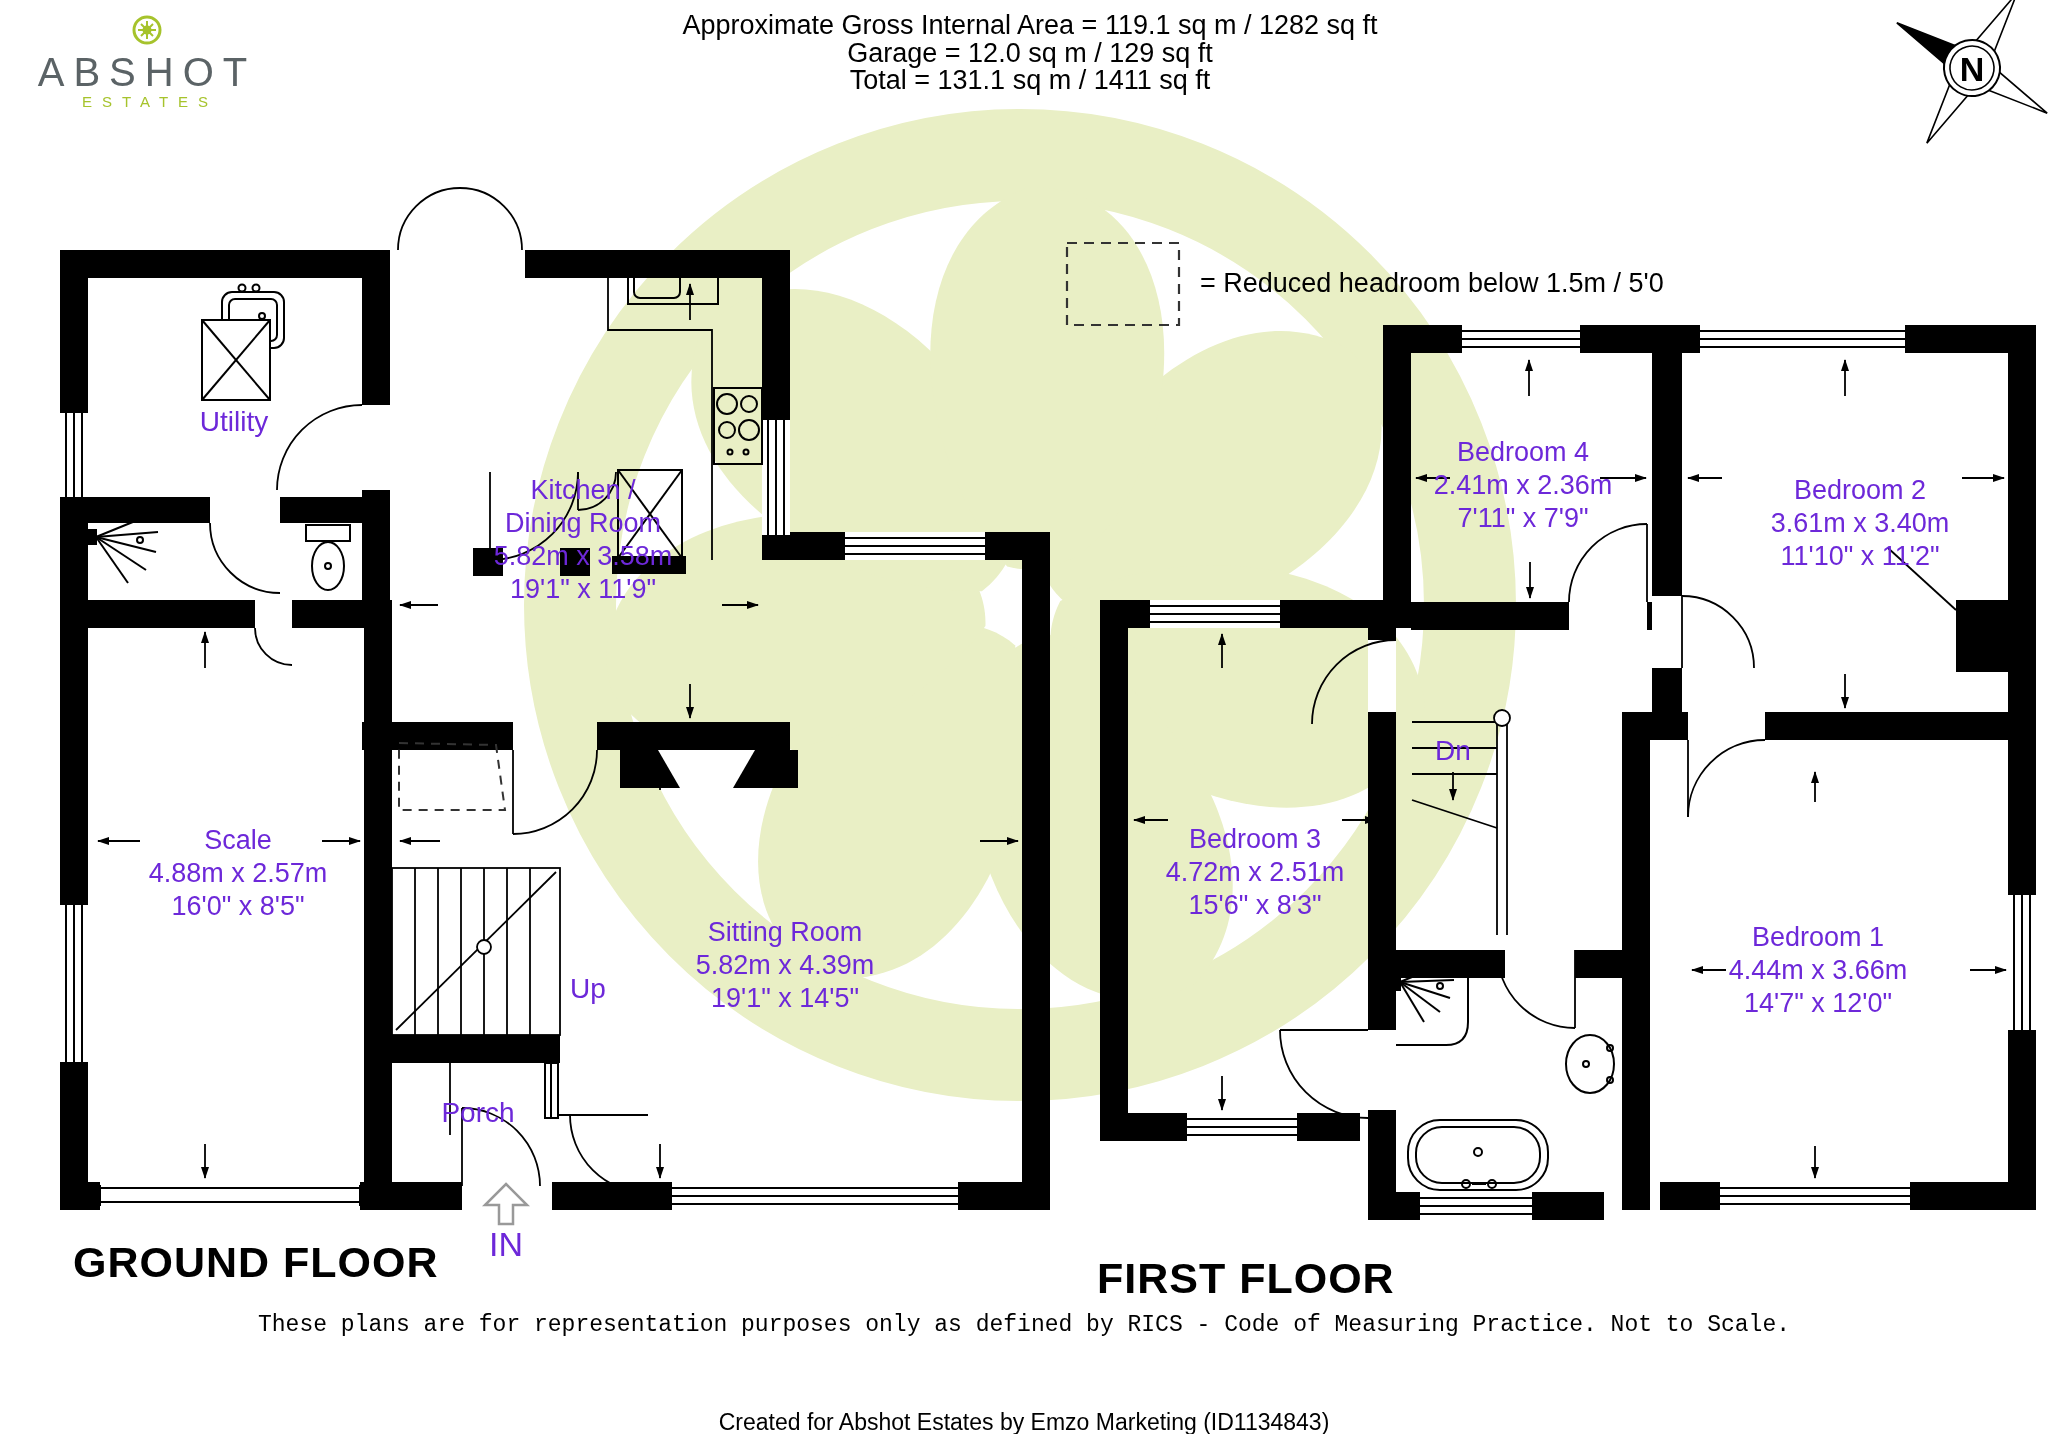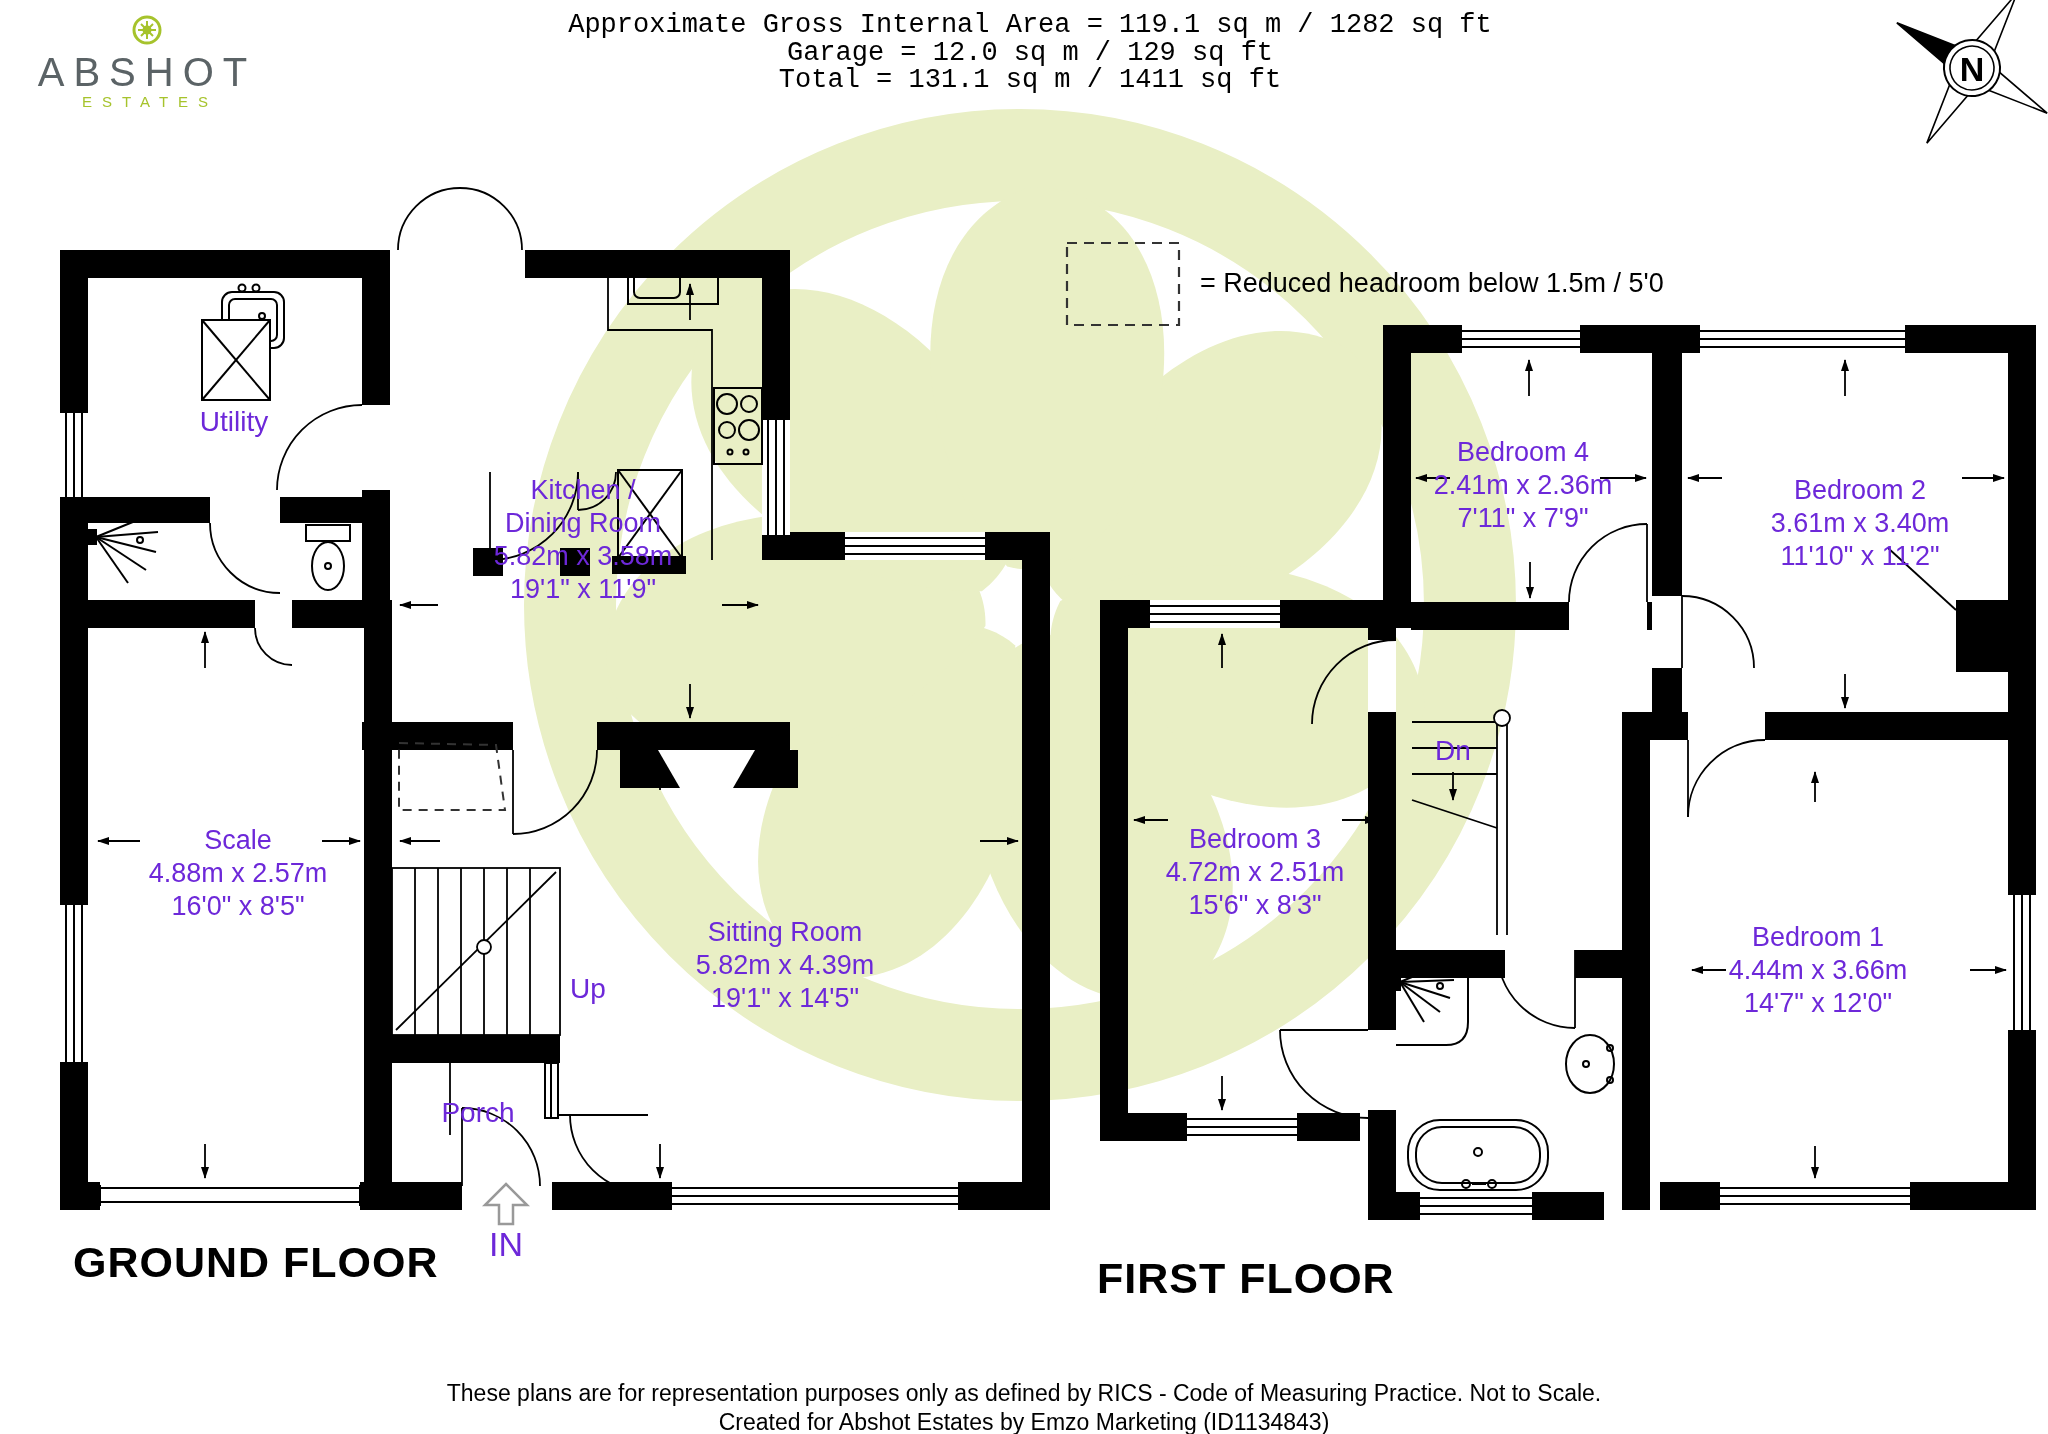--- a/index.html
+++ b/index.html
@@ -7,21 +7,21 @@
           font-family:"Liberation Sans", sans-serif;color:#000;}
   svg.plan{position:absolute;left:0;top:0;}
   .lbl{position:absolute;transform:translateX(-50%);text-align:center;white-space:nowrap;
        font-size:27px;line-height:33px;color:#6d28d9;}
   .lbl .ln{display:block;}
   .small-room{font-size:28px;}
   .logo-name{position:absolute;left:147px;top:50px;transform:translateX(-50%);
              font-size:40px;letter-spacing:9px;color:#5b6366;white-space:nowrap;}
   .logo-tag{position:absolute;left:150px;top:93px;transform:translateX(-50%);
             font-size:15px;letter-spacing:10px;color:#a6c32c;white-space:nowrap;}
-  .area{position:absolute;left:1030px;transform:translateX(-50%);font-size:27px;white-space:nowrap;font-family:Liberation Mono, monospace;}
+  .area{position:absolute;left:1030px;transform:translateX(-50%);font-size:27px;white-space:nowrap;}
   .legend-text{position:absolute;left:1200px;top:268px;font-size:27px;white-space:nowrap;}
   .floor-title{position:absolute;font-size:43px;font-weight:bold;letter-spacing:1px;white-space:nowrap;}
   .footer-line{position:absolute;left:1024px;transform:translateX(-50%);font-size:23px;white-space:nowrap;}
   .compass-n{position:absolute;left:1972px;top:50px;transform:translateX(-50%);
              font-size:34px;font-weight:600;}
   .in-label{font-size:34px;}
 </style>
 </head>
 <body>
 
@@ -425,16 +425,16 @@
     <span class="ln">4.44m x 3.66m</span>
     <span class="ln">14'7" x 12'0"</span>
   </div>
 
   <div class="lbl small-room" style="left:1453px;top:690px;margin-top:44px;">
     <span class="ln">Dn</span>
   </div>
 
   <div class="floor-title" style="left:1097px;top:1238px;margin-top:16px;">FIRST FLOOR</div>
 
-  <div class="footer-line" style="top:1380px;">These plans are for representation purposes only as defined by RICS - Code of Measuring Practice. Not to Scale.</div>
+  <div class="footer-line" style="top:1312px;font-family:Liberation Mono, monospace;">These plans are for representation purposes only as defined by RICS - Code of Measuring Practice. Not to Scale.</div>
   <div class="footer-line" style="top:1409px;">Created for Abshot Estates by Emzo Marketing (ID1134843)</div>
 
 </div>
 
 </body></html>

